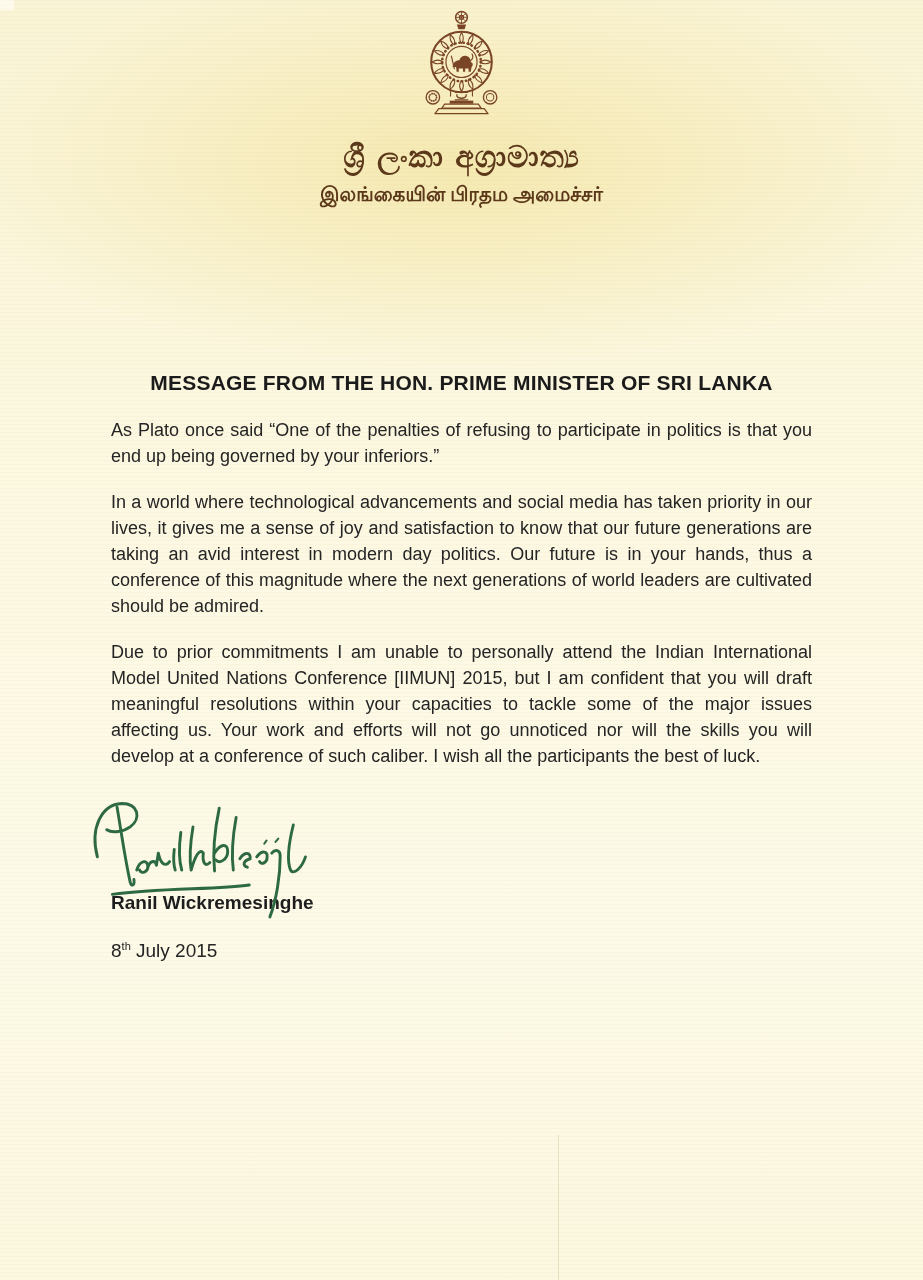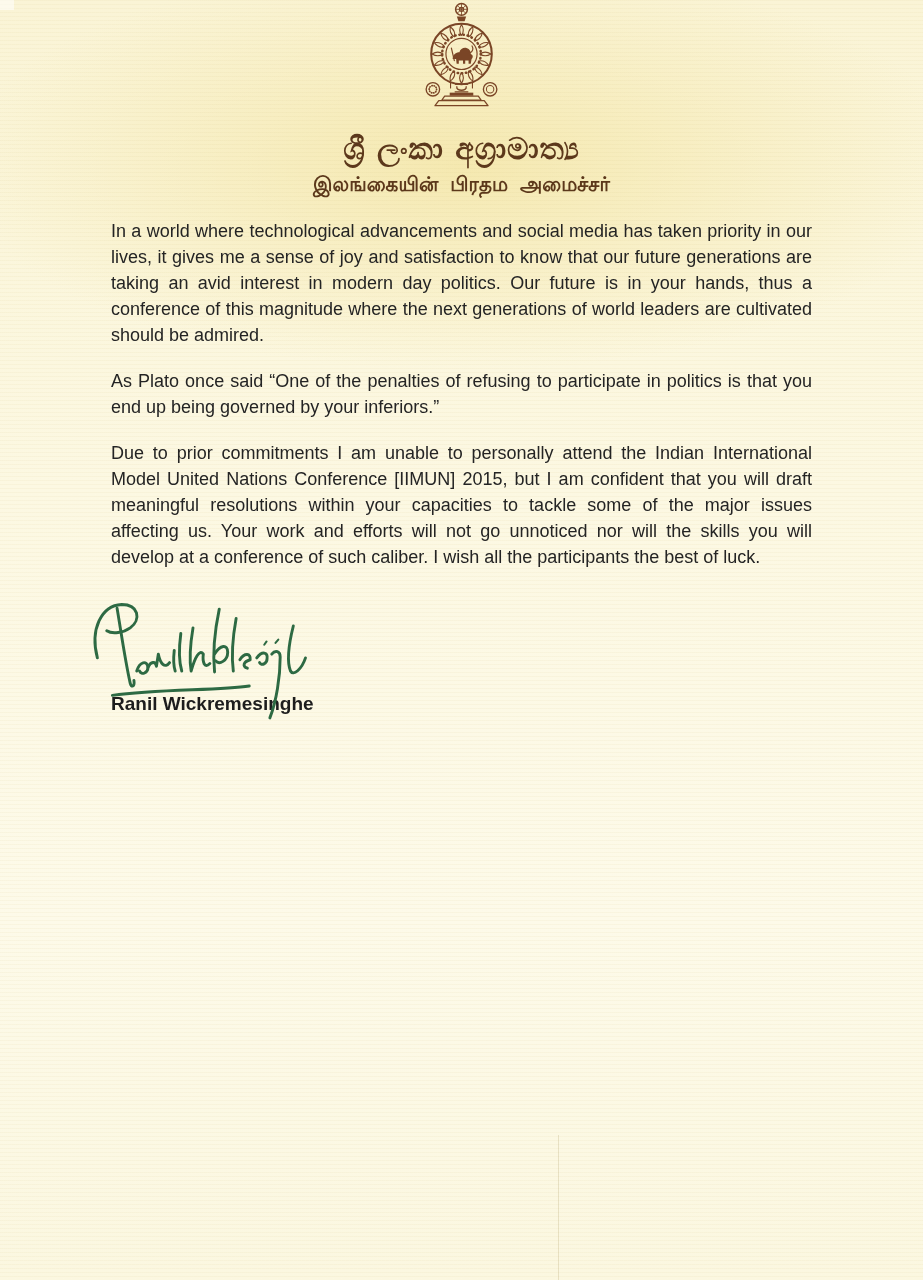--- a/index.html
+++ b/index.html
@@ -10,27 +10,27 @@
   .page{
     position:relative; width:923px; height:1280px; margin:0 auto; overflow:hidden;
     background-image:
       repeating-linear-gradient(180deg, rgba(205,185,115,0.08) 0px, rgba(205,185,115,0.08) 1px, rgba(255,255,255,0) 1px, rgba(255,255,255,0) 4px),
       radial-gradient(55% 16% at 50% 13%, rgba(241,224,148,0.60), rgba(241,224,148,0) 100%),
       linear-gradient(180deg, #faf4d6 0%, #fcf8e2 38%, #fdfae9 72%, #fbf7e0 100%);
     background-color:var(--paper-bg);
     font-family:"Liberation Sans","DejaVu Sans",sans-serif;
     color:var(--text-color);
   }
-  .letterhead{text-align:center; color:var(--header-brown);}
+  .letterhead{padding-top:8px; text-align:center; color:var(--header-brown);}
   .emblem{height:118px;}
   .emblem svg{width:101px; height:118px;}
   .lh-sinhala{margin-top:13px; font-size:30px; line-height:36px; font-weight:bold;
     letter-spacing:1px; font-family:"DejaVu Sans",sans-serif;}
   .lh-tamil{margin-top:7px; font-size:20px; line-height:24px; font-weight:bold;
-    font-family:Liberation Mono, monospace;}
+    font-family:Liberation Serif, serif;}
   .lh-english{margin-top:7px; font-size:25px; line-height:29px; font-weight:bold;
     font-family:"Liberation Serif","DejaVu Serif",serif; letter-spacing:0.5px;}
   .letter-body{width:701px; margin:0 auto;}
   .letter-heading{
     margin:166px 0 23px 0; text-align:center; font-size:21px; line-height:22px;
     font-weight:bold; color:#1b1b1b; letter-spacing:0.2px;
   }
   .para{
     margin:20px 0 0 0; font-size:18px; line-height:26px; text-align:justify;
     text-justify:inter-word; color:var(--text-color);
@@ -104,23 +104,24 @@
           <path d="M40,114 h40 l3.5,5 h-47 z" stroke-width="1.5"></path>
           <path d="M33,119.5 h54 l4.5,6 h-63 z" stroke-width="1.5"></path>
         </g>
       </svg>
     </div>
     <div class="lh-sinhala">ශ්‍රී ලංකා අග්‍රාමාත්‍ය</div>
     <div class="lh-tamil">இலங்கையின் பிரதம அமைச்சர்</div>
   </header>
 
   <main class="letter-body">
+    <h1 class="letter-heading">MESSAGE FROM THE HON. PRIME MINISTER OF SRI LANKA</h1>
 
+    <p class="para">As Plato once said “One of the penalties of refusing to participate in politics is that you end up being governed by your inferiors.”</p>
     <p class="para">In a world where technological advancements and social media has taken priority in our lives, it gives me a sense of joy and satisfaction to know that our future generations are taking an avid interest in modern day politics. Our future is in your hands, thus a conference of this magnitude where the next generations of world leaders are cultivated should be admired.</p>
-    <p class="para">As Plato once said “One of the penalties of refusing to participate in politics is that you end up being governed by your inferiors.”</p>
     <p class="para">Due to prior commitments I am unable to personally attend the Indian International Model United Nations Conference [IIMUN] 2015, but I am confident that you will draft meaningful resolutions within your capacities to tackle some of the major issues affecting us. Your work and efforts will not go unnoticed nor will the skills you will develop at a conference of such caliber. I wish all the participants the best of luck.</p>
 
     <footer class="sig-block">
       <div class="sig-canvas">
         <svg viewBox="0 0 240 144" aria-hidden="true">
           <g stroke="var(--ink-green)" stroke-width="3.1" fill="none" stroke-linecap="round" stroke-linejoin="round">
             <path d="M10,66 C2,36 14,10 36,9 C54,9 57,25 45,34 C38,39 26,41 20,37"></path>
             <path d="M31,13 C35,36 39,66 45,93 C46,98 50,97 49,90"></path>
             <path d="M52,80 C55,70 63,68 64,76 C64,82 57,85 55,80"></path>
             <path d="M64,76 C67,70 72,69 73,75 L75,62 C77,72 82,78 87,71"></path>
@@ -133,17 +134,18 @@
             <path d="M162,68 C167,60 174,61 173,68 C166,70 164,75 170,77"></path>
             <path d="M180,66 C186,58 192,60 191,67 C191,72 185,75 183,71"></path>
             <path d="M196,62 C200,57 205,59 205,65 C205,86 201,112 194,130"></path>
             <path d="M219,32 C214,52 212,70 216,80 C219,86 228,78 232,66"></path>
             <path d="M26,106 C75,99 140,101 172,96"></path>
             <path d="M188,52 l2.5,-3.5 M200,50 l3,-3.5" stroke-width="2.2"></path>
           </g>
         </svg>
       </div>
       <div class="sig-name">Ranil Wickremesinghe</div>
+      <div class="sig-date"><span>8</span><sup>th</sup><span> July 2015</span></div>
     </footer>
   </main>
 
   <div class="crease"></div>
 </div>
 
 </body></html>

